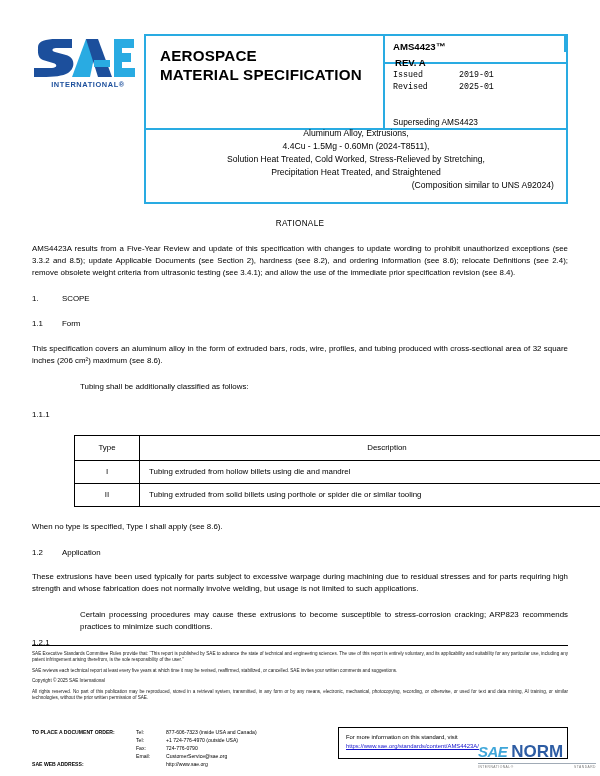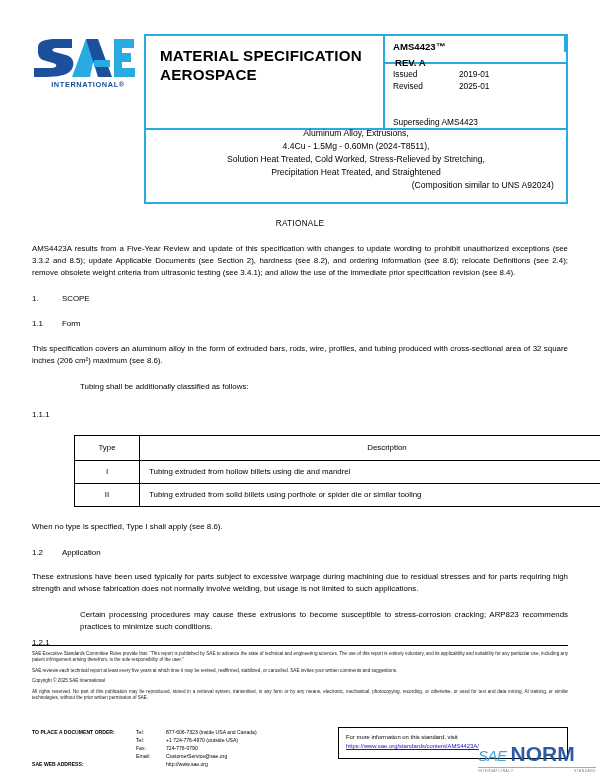--- a/index.html
+++ b/index.html
@@ -88,21 +88,21 @@
     font-size: 9.6px;
     font-weight: bold;
     box-sizing: border-box;
   }
   .hdr-right-bottom {
     flex: 1 1 auto;
     padding: 5px 0 0 8px;
     font-size: 8.3px;
     line-height: 1.42;
   }
-  .dates-tbl { border-spacing: 0; }
+  .dates-tbl { border-spacing: 0; font-family: Liberation Mono, monospace; }
   .dates-tbl td { padding: 0; font-size: 8.3px; }
   .dates-tbl td.lbl { width: 66px; }
   .supers {
     margin-top: 24px;
     font-size: 8.3px;
   }
 
   
   .subtitle-box {
     position: absolute;
@@ -238,27 +238,27 @@
     width: 118px;
     pointer-events: none;
     opacity: 0.92;
   }
   .wm-row {
     display: flex;
     align-items: baseline;
   }
   .wm-sae {
     font-size: 15px;
-    font-weight: normal;
+    font-weight: bold;
     font-style: italic;
     color: #2f9fd6;
     letter-spacing: -0.5px;
   }
   .wm-norm {
-    font-size: 21px;
+    font-size: 17px;
     font-weight: bold;
     color: #1c4f9c;
     letter-spacing: 0px;
     margin-left: 4px;
   }
   .wm-sub {
     display: flex;
     justify-content: space-between;
     font-size: 3.3px;
     color: #6d6d6d;
@@ -288,22 +288,22 @@
         <rect x="82" y="15" width="17" height="9" fill="#29abe2"></rect>
         <rect x="82" y="30" width="21" height="9" fill="#29abe2"></rect>
         <rect x="82" y="1" width="8" height="38" fill="#29abe2"></rect>
       </svg>
       <div class="logo-sub">INTERNATIONAL®</div>
     </div>
 
     <div class="header-table">
       <div class="hdr-row">
         <div class="hdr-cell-title">
+          <div class="hdr-title-line">AEROSPACE</div>
           <div class="hdr-title-line">MATERIAL SPECIFICATION</div>
-          <div class="hdr-title-line">AEROSPACE</div>
         </div>
         <div class="hdr-right">
           <div class="hdr-right-top">
             <div class="hdr-ams">AMS4423™</div>
             <div class="hdr-rev">REV. A</div>
           </div>
           <div class="hdr-right-bottom">
             <table class="dates-tbl">
               <tbody>
                   <tr>

